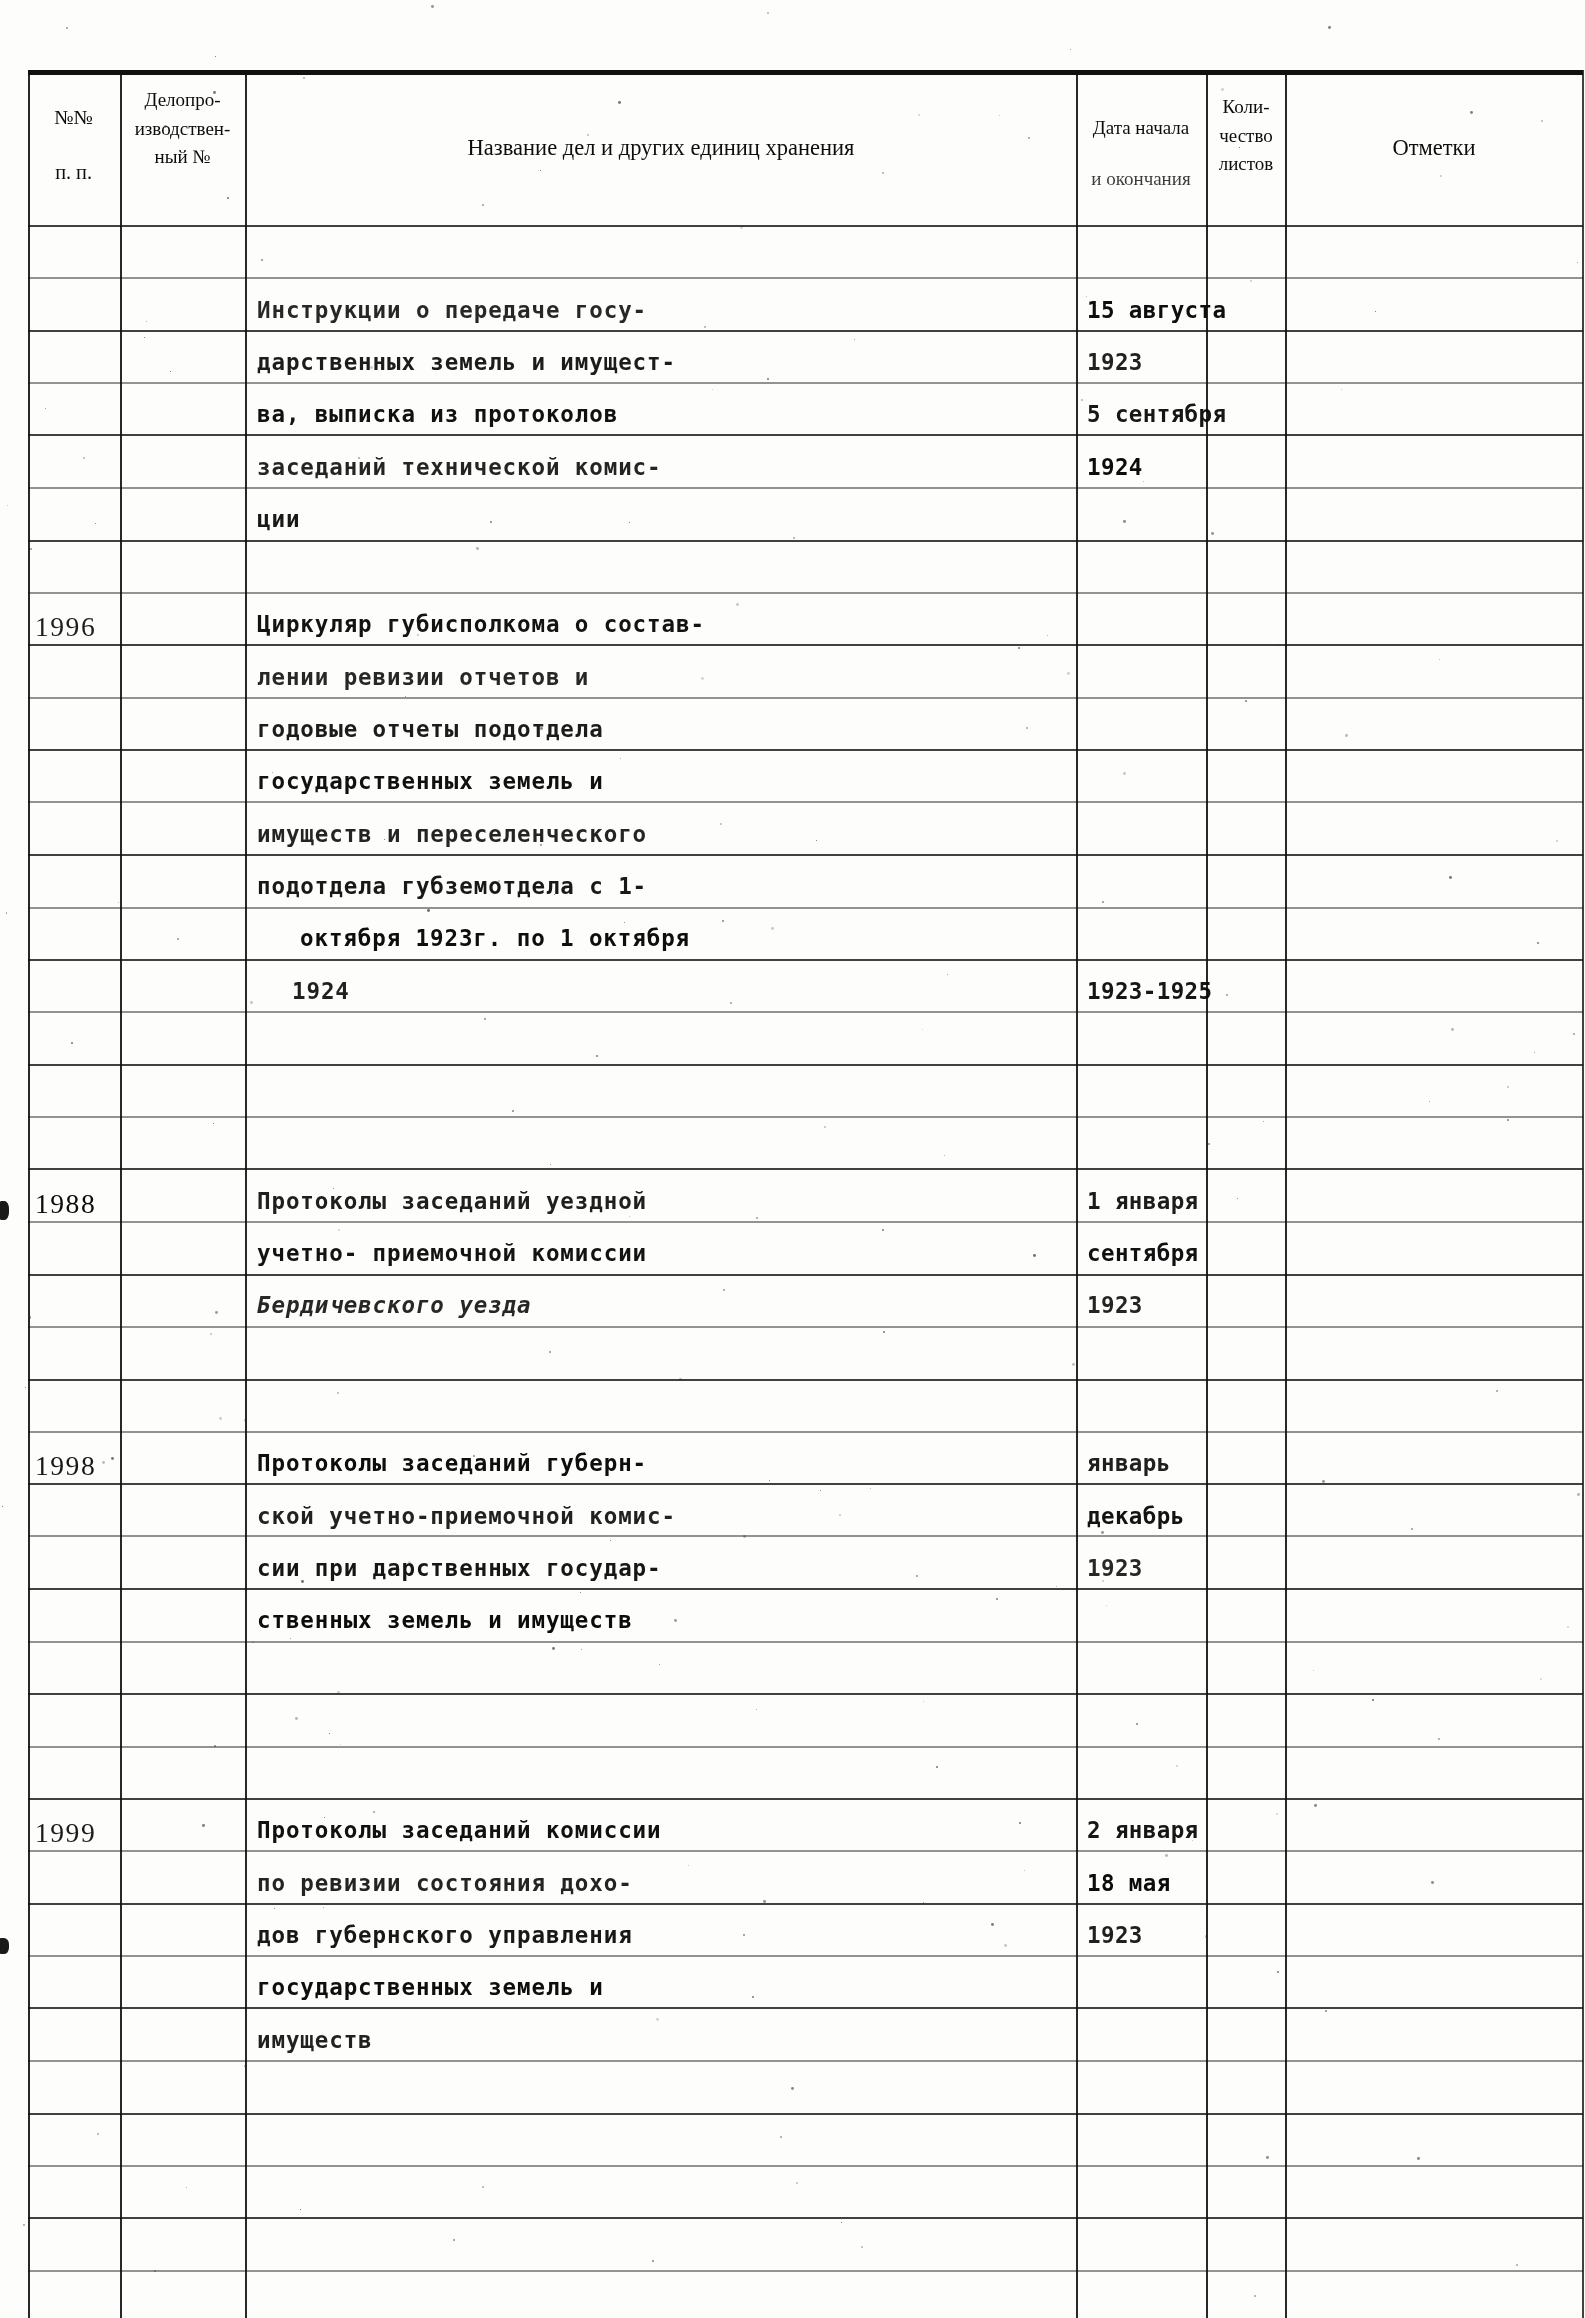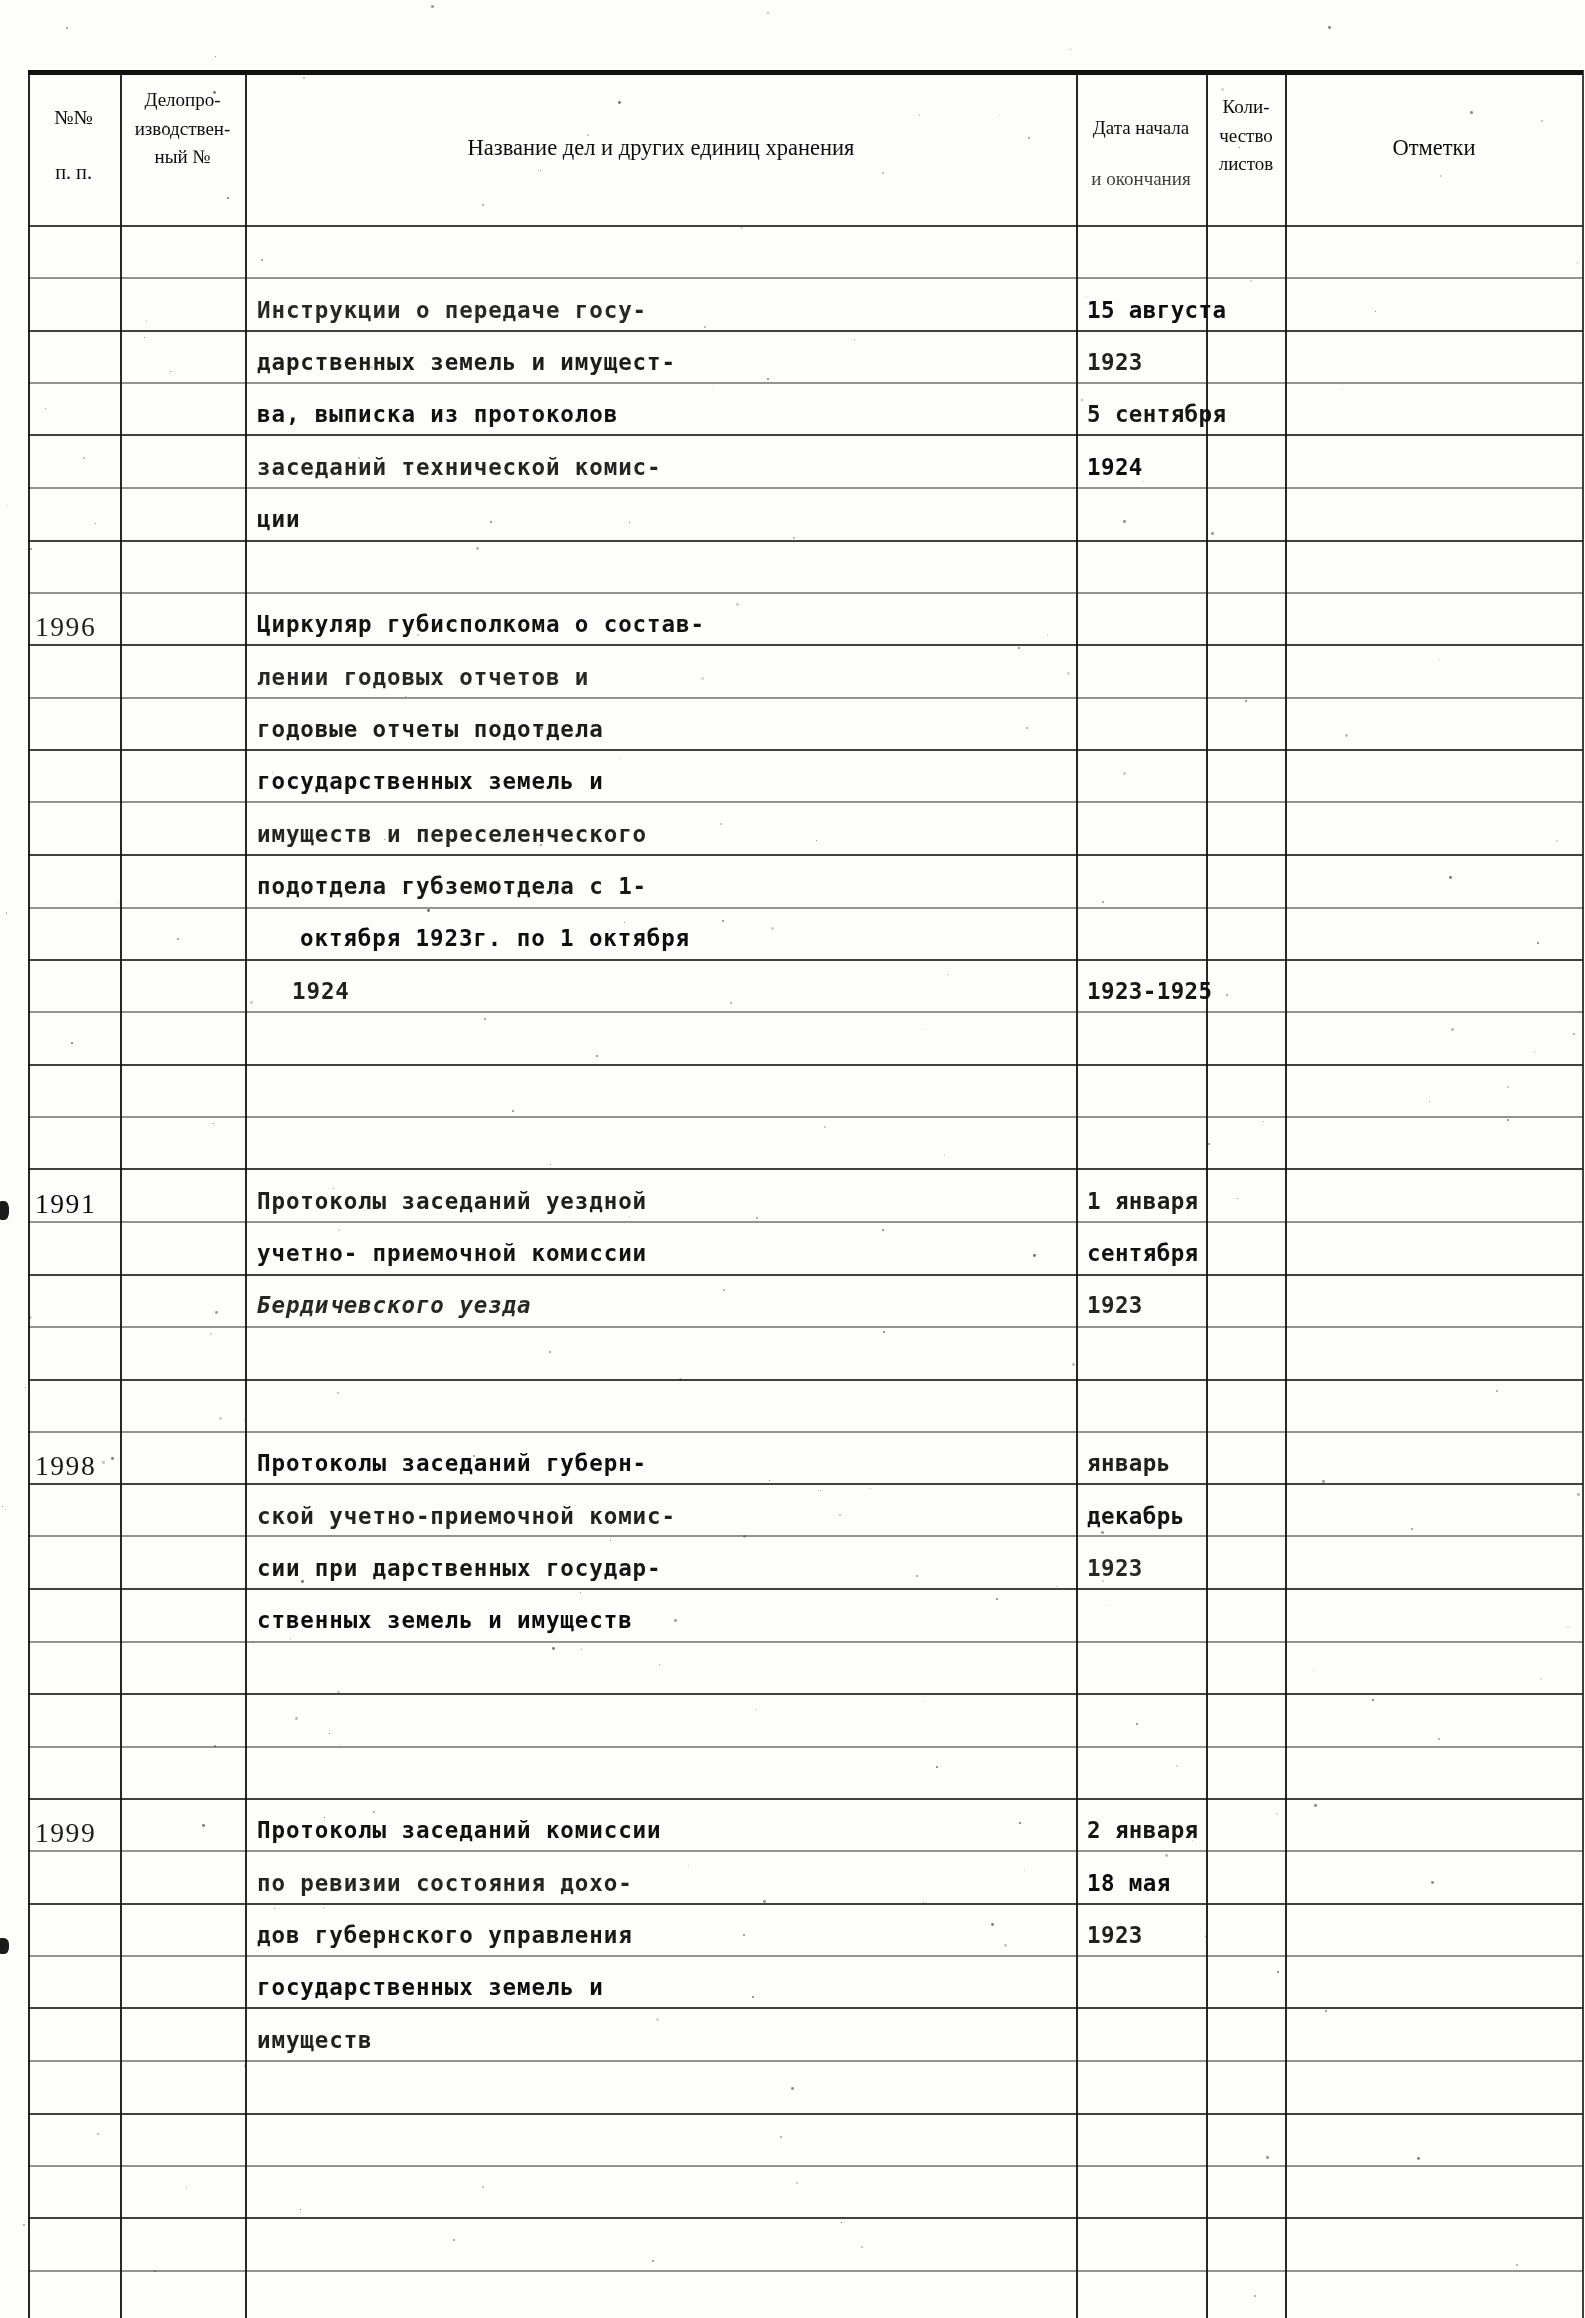--- a/index.html
+++ b/index.html
@@ -183,29 +183,29 @@
       <div class="tw" style="top: 349px; left: 257px; max-width: 825px; opacity: 0.92;">дарственных земель и имущест-</div>
       <div class="tw" style="top: 401px; left: 257px; max-width: 825px; opacity: 0.97;">ва, выписка из протоколов</div>
       <div class="tw" style="top: 454px; left: 257px; max-width: 825px; opacity: 0.89;">заседаний технической комис-</div>
       <div class="tw" style="top: 506px; left: 257px; max-width: 825px; opacity: 0.94;">ции</div>
       <div class="tw date" style="top: 297px; left: 1087px; max-width: 125px; opacity: 0.98;">15 августа</div>
       <div class="tw date" style="top: 349px; left: 1087px; max-width: 125px; opacity: 0.9;">1923</div>
       <div class="tw date" style="top: 401px; left: 1087px; max-width: 125px; opacity: 0.95;">5 сентября</div>
       <div class="tw date" style="top: 454px; left: 1087px; max-width: 125px; opacity: 0.99;">1924</div>
       <div class="tw num" style="top: 611px; left: 35px; max-width: 86px; opacity: 0.91;">1996</div>
       <div class="tw" style="top: 611px; left: 257px; max-width: 825px; opacity: 0.96;">Циркуляр губисполкома о состав-</div>
-      <div class="tw" style="top: 664px; left: 257px; max-width: 825px; opacity: 0.88;">лении годовых отчетов и</div>
+      <div class="tw" style="top: 664px; left: 257px; max-width: 825px; opacity: 0.88;">лении ревизии отчетов и</div>
       <div class="tw" style="top: 716px; left: 257px; max-width: 825px; opacity: 0.92; text-align: right;">годовые отчеты подотдела</div>
       <div class="tw" style="top: 768px; left: 257px; max-width: 825px; opacity: 0.97;">государственных земель и</div>
       <div class="tw" style="top: 821px; left: 257px; max-width: 825px; opacity: 0.89;">имуществ  и переселенческого</div>
       <div class="tw" style="top: 873px; left: 257px; max-width: 825px; opacity: 0.94;">подотдела губземотдела с 1-</div>
       <div class="tw" style="top: 925px; left: 257px; max-width: 825px; opacity: 0.98; margin-left: 43px;">октября 1923г. по 1 октября</div>
       <div class="tw" style="top: 978px; left: 292px; max-width: 825px; opacity: 0.9;">1924</div>
       <div class="tw date" style="top: 978px; left: 1087px; max-width: 125px; opacity: 0.95;">1923-1925</div>
-      <div class="tw num" style="top: 1188px; left: 35px; max-width: 86px; opacity: 0.99;">1991</div>
+      <div class="tw num" style="top: 1188px; left: 35px; max-width: 86px; opacity: 0.99;">1988</div>
       <div class="tw" style="top: 1188px; left: 257px; max-width: 825px; opacity: 0.91;">Протоколы заседаний уездной</div>
       <div class="tw" style="top: 1240px; left: 257px; max-width: 825px; opacity: 0.96;">учетно- приемочной комиссии</div>
       <div class="tw" style="top: 1292px; left: 257px; max-width: 825px; opacity: 0.88; font-style: italic;">Бердичевского уезда</div>
       <div class="tw date" style="top: 1188px; left: 1087px; max-width: 125px; opacity: 0.92;">1 января</div>
       <div class="tw date" style="top: 1240px; left: 1087px; max-width: 125px; opacity: 0.97;">сентября</div>
       <div class="tw date" style="top: 1292px; left: 1087px; max-width: 125px; opacity: 0.89;">1923</div>
       <div class="tw num" style="top: 1450px; left: 35px; max-width: 86px; opacity: 0.94;">1998</div>
       <div class="tw" style="top: 1450px; left: 257px; max-width: 825px; opacity: 0.98;">Протоколы заседаний губерн-</div>
       <div class="tw" style="top: 1503px; left: 257px; max-width: 825px; opacity: 0.9;">ской учетно-приемочной комис-</div>
       <div class="tw" style="top: 1555px; left: 257px; max-width: 825px; opacity: 0.95;">сии при дарственных государ-</div>

